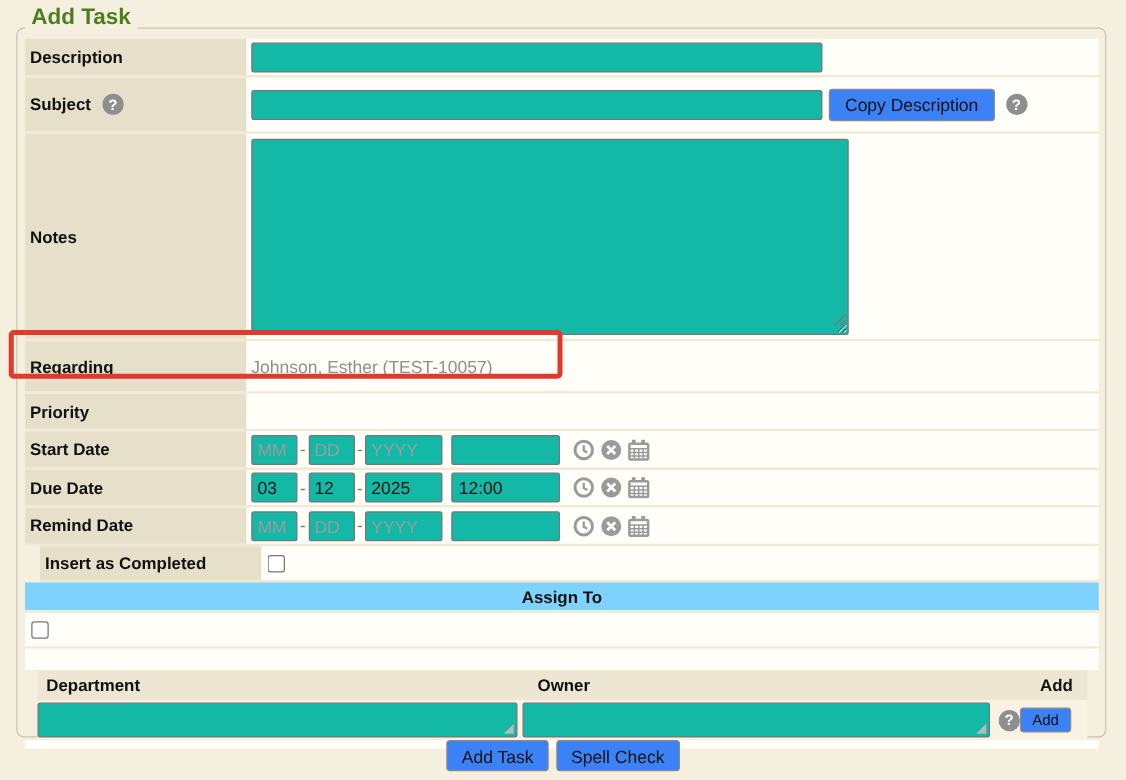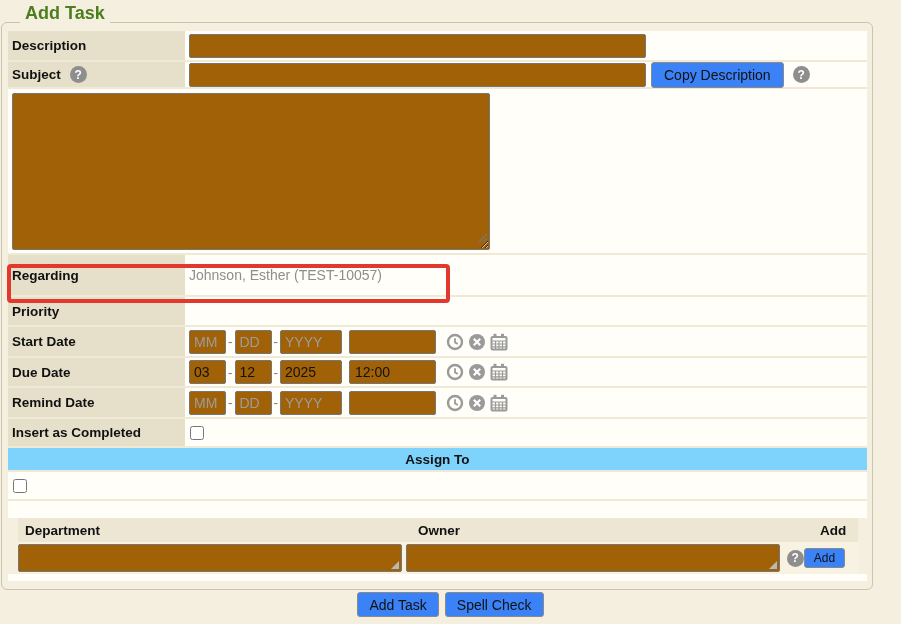--- a/index.html
+++ b/index.html
@@ -4,55 +4,55 @@
 <style>
   * { box-sizing: border-box; margin: 0; padding: 0; }
   html,body { width: 901px; height: 624px; }
   body {
     position: relative; overflow: hidden;
     background: var(--page-bg, #f5efdf);
     font-family: "Liberation Sans", sans-serif;
     font-size: 13.5px; color: #111;
   }
   .panel {
-    position: absolute; left: 1px; top: 22px; width: 872px; height: 568px;
+    position: absolute; left: 13px; top: 22px; width: 872px; height: 568px;
     border: 1px solid #c9c3b2; border-radius: 6px;
     padding: 8px 5px 0 6px;
   }
   .panel-title {
     position: absolute; left: 20px; top: 3px; z-index: 3;
     background: var(--page-bg, #f5efdf); padding: 0 5px;
     color: var(--accent-green, #4c7d1e); font-size: 18px; font-weight: bold;
   }
   .row { display: flex; align-items: center; background: var(--content-bg,#fffef8); border-bottom: 2px solid #f0e9d5; }
   .lbl {
     width: 177px; flex-shrink: 0; align-self: stretch;
     background: var(--label-bg, #e6dfca);
     display: flex; align-items: center; gap: 9px;
     padding-left: 4px; font-weight: bold;
   }
   .val { flex: 1; align-self: stretch; display: flex; align-items: center; padding-left: 4px; }
   .r-desc  { height: 31px; }
-  .r-subj  { height: 27px; }
+  .r-subj  { height: 45px; }
   .r-notes { height: 166px; }
   .r-notes .val { align-items: flex-start; padding-top: 4px; }
   .r-regard{ height: 42px; }
   .r-prio  { height: 30px; }
   .r-start { height: 31px; }
   .r-due   { height: 30px; }
   .r-remind{ height: 31px; }
-  .r-insert{ height: 29px; }
+  .r-insert{ height: 29px; margin-left: 12px; }
   .r-bar   { height: 24px; background: #7dd3fc; justify-content: center; font-weight: bold; }
   .r-myself{ height: 29px; }
   .r-spacer{ height: 17px; background: var(--content-bg,#fffef8); border-bottom: none; }
   .tail    { height: 7px; background: var(--content-bg,#fffef8); }
 
   input[type=text], textarea {
     font-family: "Liberation Sans", sans-serif; font-size: 14px; color: #111;
-    background: #a16207; border: 1px solid #767676; border-radius: 2px;
+    background: #14b8a6; border: 1px solid #767676; border-radius: 2px;
   }
   input[type=text]::placeholder, textarea::placeholder { color: #9c9c9c; opacity: 1; }
   .main-input { width: 457px; height: 24px; padding: 0 5px; }
   .copy-btn, .footer-btn, .small-add {
     font-family: "Liberation Sans", sans-serif; color: #111;
     background: #3b82f6; border: 1px solid #8a8a8a; border-radius: 3px; cursor: pointer;
   }
   .copy-btn { margin-left: 5px; height: 26px; padding: 0 12px; font-size: 14px; }
   .help {
     width: 17px; height: 17px; border-radius: 50%; background: #8e8e8e; color: #fff;
@@ -123,20 +123,21 @@
       <span class="help">?</span>
     </div>
     <div class="val">
       <input type="text" class="main-input" value="" style="">
       <button class="copy-btn">Copy Description</button>
       <span class="help after">?</span>
     </div>
   </div>
 
   <div class="row r-notes">
+    <div class="lbl">Notes</div>
     <div class="val">
       <span class="ta-wrap">
         <textarea class="notes-ta" value="" style=""></textarea>
         <span class="grip">
           <svg width="11" height="11" viewBox="0 0 11 11">
               <path d="M10 2L2 10M10 6.5L6.5 10" stroke="#777" stroke-width="1.2" fill="none"></path>
             </svg>
         </span>
       </span>
     </div>

